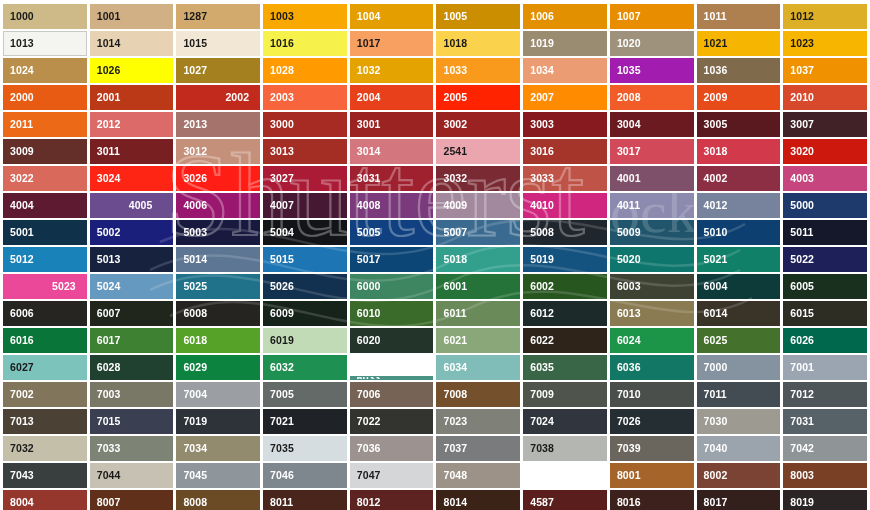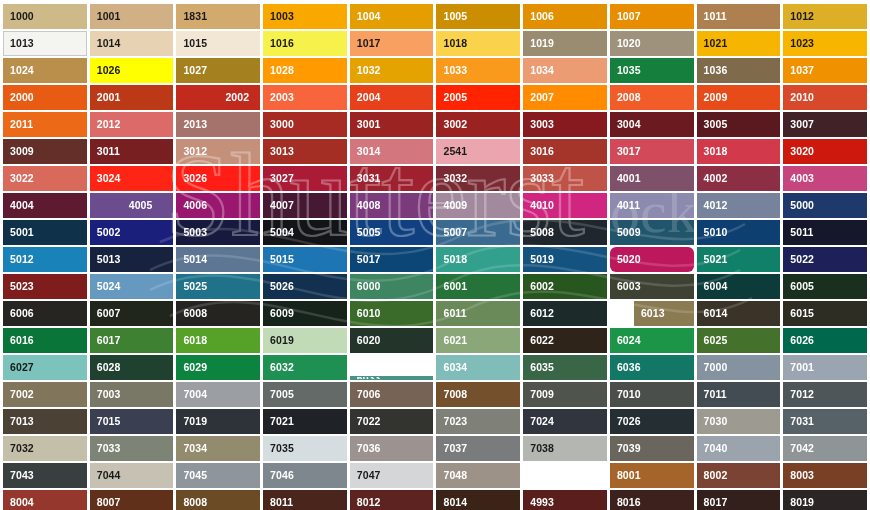--- a/index.html
+++ b/index.html
@@ -92,21 +92,21 @@
 <div id="chart-root">
 
   <div id="swatch-grid">
       <div class="swatch" title="1000" style="background: rgb(205, 186, 136);">
         <span class="swatch-label" style="color: rgb(26, 26, 26);">1000</span>
       </div>
       <div class="swatch" title="1001" style="background: rgb(208, 176, 132);">
         <span class="swatch-label" style="color: rgb(26, 26, 26);">1001</span>
       </div>
       <div class="swatch" title="1002" style="background: rgb(210, 170, 109);">
-        <span class="swatch-label" style="color: rgb(26, 26, 26);">1831</span>
+        <span class="swatch-label" style="color: rgb(26, 26, 26);">1287</span>
       </div>
       <div class="swatch" title="1003" style="background: rgb(249, 168, 0);">
         <span class="swatch-label" style="color: rgb(26, 26, 26);">1003</span>
       </div>
       <div class="swatch" title="1004" style="background: rgb(228, 158, 0);">
         <span class="swatch-label" style="color: rgb(255, 255, 255);">1004</span>
       </div>
       <div class="swatch" title="1005" style="background: rgb(203, 142, 0);">
         <span class="swatch-label" style="color: rgb(255, 255, 255);">1005</span>
       </div>
@@ -166,21 +166,21 @@
       </div>
       <div class="swatch" title="1032" style="background: rgb(228, 163, 0);">
         <span class="swatch-label" style="color: rgb(255, 255, 255);">1032</span>
       </div>
       <div class="swatch" title="1033" style="background: rgb(249, 154, 28);">
         <span class="swatch-label" style="color: rgb(255, 255, 255);">1033</span>
       </div>
       <div class="swatch" title="1034" style="background: rgb(235, 156, 115);">
         <span class="swatch-label" style="color: rgb(255, 255, 255);">1034</span>
       </div>
-      <div class="swatch" title="1035" style="background: #15803d;">
+      <div class="swatch" title="1035" style="background: #a21caf;">
         <span class="swatch-label" style="color: rgb(255, 255, 255);">1035</span>
       </div>
       <div class="swatch" title="1036" style="background: rgb(127, 106, 76);">
         <span class="swatch-label" style="color: rgb(255, 255, 255);">1036</span>
       </div>
       <div class="swatch" title="1037" style="background: rgb(240, 146, 0);">
         <span class="swatch-label" style="color: rgb(255, 255, 255);">1037</span>
       </div>
       <div class="swatch" title="2000" style="background: rgb(231, 91, 18);">
         <span class="swatch-label" style="color: rgb(255, 255, 255);">2000</span>
@@ -376,30 +376,30 @@
       </div>
       <div class="swatch" title="5017" style="background: rgb(11, 70, 118);">
         <span class="swatch-label" style="color: rgb(255, 255, 255);">5017</span>
       </div>
       <div class="swatch" title="5018" style="background: rgb(50, 160, 141);">
         <span class="swatch-label" style="color: rgb(255, 255, 255);">5018</span>
       </div>
       <div class="swatch" title="5019" style="background: rgb(20, 82, 127);">
         <span class="swatch-label" style="color: rgb(255, 255, 255);">5019</span>
       </div>
-      <div class="swatch" title="5020" style="background: #be185d; border-radius: 6px;">
+      <div class="swatch" title="5020" style="background: #0f766e;">
         <span class="swatch-label" style="color: rgb(255, 255, 255);">5020</span>
       </div>
       <div class="swatch" title="5021" style="background: rgb(16, 128, 105);">
         <span class="swatch-label" style="color: rgb(255, 255, 255);">5021</span>
       </div>
       <div class="swatch" title="5022" style="background: rgb(30, 32, 89);">
         <span class="swatch-label" style="color: rgb(255, 255, 255);">5022</span>
       </div>
-      <div class="swatch" title="5023" style="background: #7f1d1d;">
+      <div class="swatch" title="5023" style="background: #ec4899; padding-left: 42px;">
         <span class="swatch-label" style="color: rgb(255, 255, 255);">5023</span>
       </div>
       <div class="swatch" title="5024" style="background: rgb(102, 153, 191);">
         <span class="swatch-label" style="color: rgb(255, 255, 255);">5024</span>
       </div>
       <div class="swatch" title="5025" style="background: rgb(31, 114, 137);">
         <span class="swatch-label" style="color: rgb(255, 255, 255);">5025</span>
       </div>
       <div class="swatch" title="5026" style="background: rgb(18, 48, 79);">
         <span class="swatch-label" style="color: rgb(255, 255, 255);">5026</span>
@@ -436,21 +436,21 @@
       </div>
       <div class="swatch" title="6010" style="background: rgb(59, 107, 42);">
         <span class="swatch-label" style="color: rgb(255, 255, 255);">6010</span>
       </div>
       <div class="swatch" title="6011" style="background: rgb(107, 138, 90);">
         <span class="swatch-label" style="color: rgb(255, 255, 255);">6011</span>
       </div>
       <div class="swatch" title="6012" style="background: rgb(28, 43, 42);">
         <span class="swatch-label" style="color: rgb(255, 255, 255);">6012</span>
       </div>
-      <div class="swatch" title="6013" style="background: rgb(138, 123, 82); margin-left: 24px;">
+      <div class="swatch" title="6013" style="background: rgb(138, 123, 82);">
         <span class="swatch-label" style="color: rgb(255, 255, 255);">6013</span>
       </div>
       <div class="swatch" title="6014" style="background: rgb(58, 51, 40);">
         <span class="swatch-label" style="color: rgb(255, 255, 255);">6014</span>
       </div>
       <div class="swatch" title="6015" style="background: rgb(45, 45, 35);">
         <span class="swatch-label" style="color: rgb(255, 255, 255);">6015</span>
       </div>
       <div class="swatch" title="6016" style="background: rgb(10, 117, 56);">
         <span class="swatch-label" style="color: rgb(255, 255, 255);">6016</span>
@@ -644,21 +644,21 @@
       <div class="swatch" title="8011" style="background: rgb(74, 37, 27);">
         <span class="swatch-label" style="color: rgb(255, 255, 255);">8011</span>
       </div>
       <div class="swatch" title="8012" style="background: rgb(92, 35, 33);">
         <span class="swatch-label" style="color: rgb(255, 255, 255);">8012</span>
       </div>
       <div class="swatch" title="8014" style="background: rgb(59, 35, 23);">
         <span class="swatch-label" style="color: rgb(255, 255, 255);">8014</span>
       </div>
       <div class="swatch" title="8015" style="background: rgb(90, 31, 28);">
-        <span class="swatch-label" style="color: rgb(255, 255, 255);">4993</span>
+        <span class="swatch-label" style="color: rgb(255, 255, 255);">4587</span>
       </div>
       <div class="swatch" title="8016" style="background: rgb(61, 33, 28);">
         <span class="swatch-label" style="color: rgb(255, 255, 255);">8016</span>
       </div>
       <div class="swatch" title="8017" style="background: rgb(51, 31, 28);">
         <span class="swatch-label" style="color: rgb(255, 255, 255);">8017</span>
       </div>
       <div class="swatch" title="8019" style="background: rgb(43, 37, 38);">
         <span class="swatch-label" style="color: rgb(255, 255, 255);">8019</span>
       </div>

